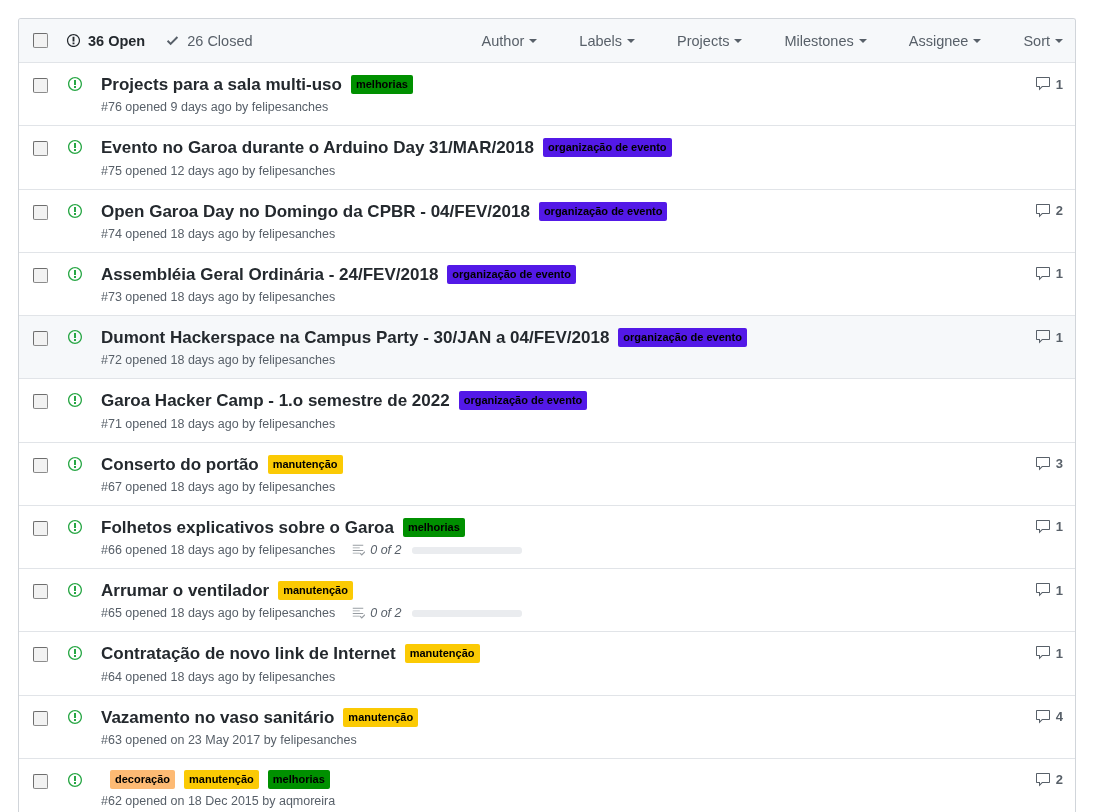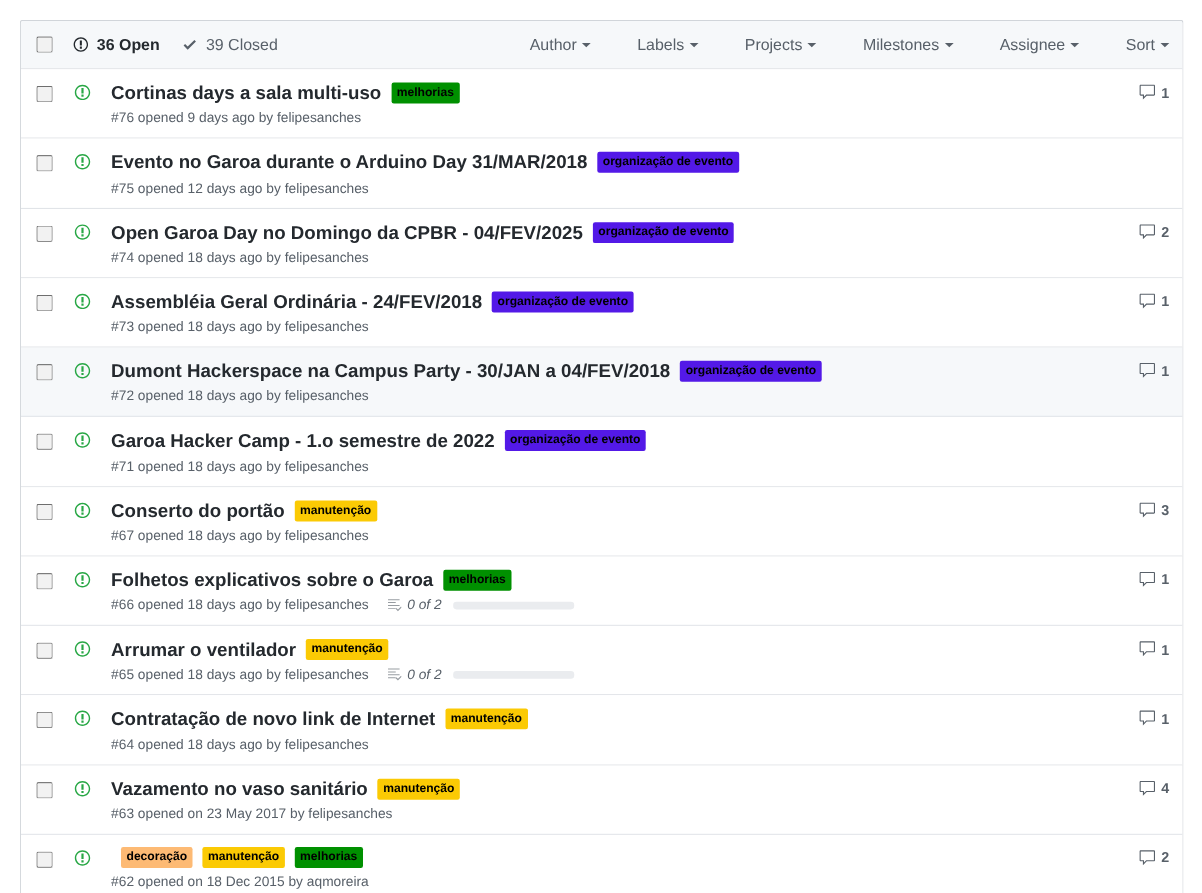--- a/index.html
+++ b/index.html
@@ -184,21 +184,21 @@
                 </svg>
             </span>
             <span>36 Open</span>
           </span>
           <span class="state-item state-closed">
             <span class="state-icon">
               <svg width="15" height="15" viewBox="0 0 12 16" fill="#586069">
                   <path d="M12 5l-8 8-4-4 1.5-1.5L4 10l6.5-6.5L12 5z"></path>
                 </svg>
             </span>
-            <span>39 Closed</span>
+            <span>26 Closed</span>
           </span>
         </div>
       </div>
       <div class="hdr-right">
         <span class="filter">
           <span>Author</span>
           <span class="caret"></span>
         </span>
         <span class="filter">
           <span>Labels</span>
@@ -226,21 +226,21 @@
     <div id="issue-rows">
         <div class="issue-row">
           <span class="row-cb"><span class="cbox"></span></span>
           <span class="row-state-icon">
             <svg width="16" height="16" viewBox="0 0 14 16" fill="#28a745">
               <path d="M7 2.3c3.14 0 5.7 2.56 5.7 5.7s-2.56 5.7-5.7 5.7A5.71 5.71 0 0 1 1.3 8c0-3.14 2.56-5.7 5.7-5.7zM7 1C3.14 1 0 4.14 0 8s3.14 7 7 7 7-3.14 7-7-3.14-7-7-7zm1 3H6v5h2V4zm0 6H6v2h2v-2z"></path>
             </svg>
           </span>
           <span class="row-main">
             <span class="title-line">
-              <a class="issue-title">Cortinas days a sala multi-uso</a>
+              <a class="issue-title">Projects para a sala multi-uso</a>
               <span class="label" style="background:#009000">melhorias</span>
             </span>
             <span class="meta-line">
               <span class="meta-num">#76 opened 9 days ago by&nbsp;</span>
               <span class="meta-author">felipesanches</span>
             </span>
           </span>
           <span class="row-right">
             <span class="comments">
               <span class="comment-icon">
@@ -282,21 +282,21 @@
         </div>
         <div class="issue-row">
           <span class="row-cb"><span class="cbox"></span></span>
           <span class="row-state-icon">
             <svg width="16" height="16" viewBox="0 0 14 16" fill="#28a745">
               <path d="M7 2.3c3.14 0 5.7 2.56 5.7 5.7s-2.56 5.7-5.7 5.7A5.71 5.71 0 0 1 1.3 8c0-3.14 2.56-5.7 5.7-5.7zM7 1C3.14 1 0 4.14 0 8s3.14 7 7 7 7-3.14 7-7-3.14-7-7-7zm1 3H6v5h2V4zm0 6H6v2h2v-2z"></path>
             </svg>
           </span>
           <span class="row-main">
             <span class="title-line">
-              <a class="issue-title">Open Garoa Day no Domingo da CPBR - 04/FEV/2025</a>
+              <a class="issue-title">Open Garoa Day no Domingo da CPBR - 04/FEV/2018</a>
               <span class="label" style="background:#5319e7">organização de evento</span>
             </span>
             <span class="meta-line">
               <span class="meta-num">#74 opened 18 days ago by&nbsp;</span>
               <span class="meta-author">felipesanches</span>
             </span>
           </span>
           <span class="row-right">
             <span class="comments">
               <span class="comment-icon">

